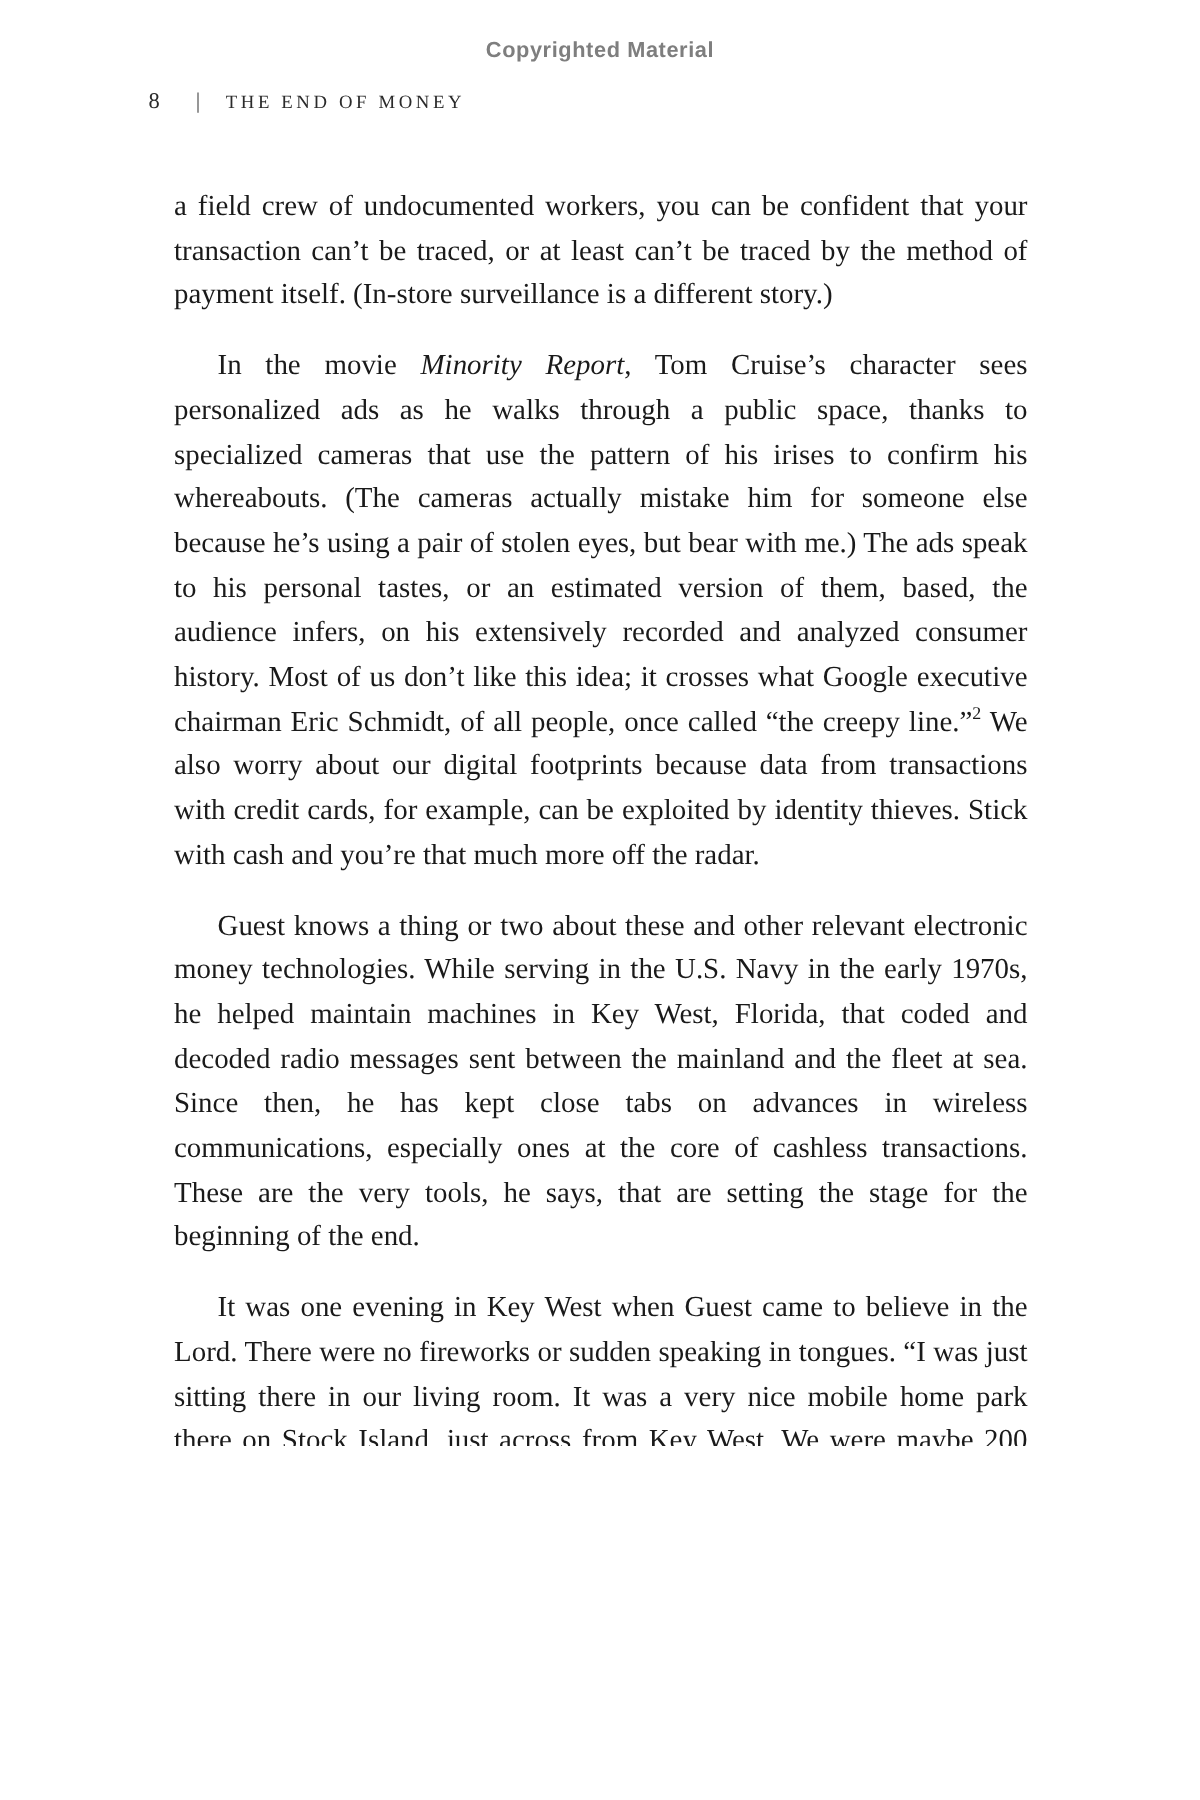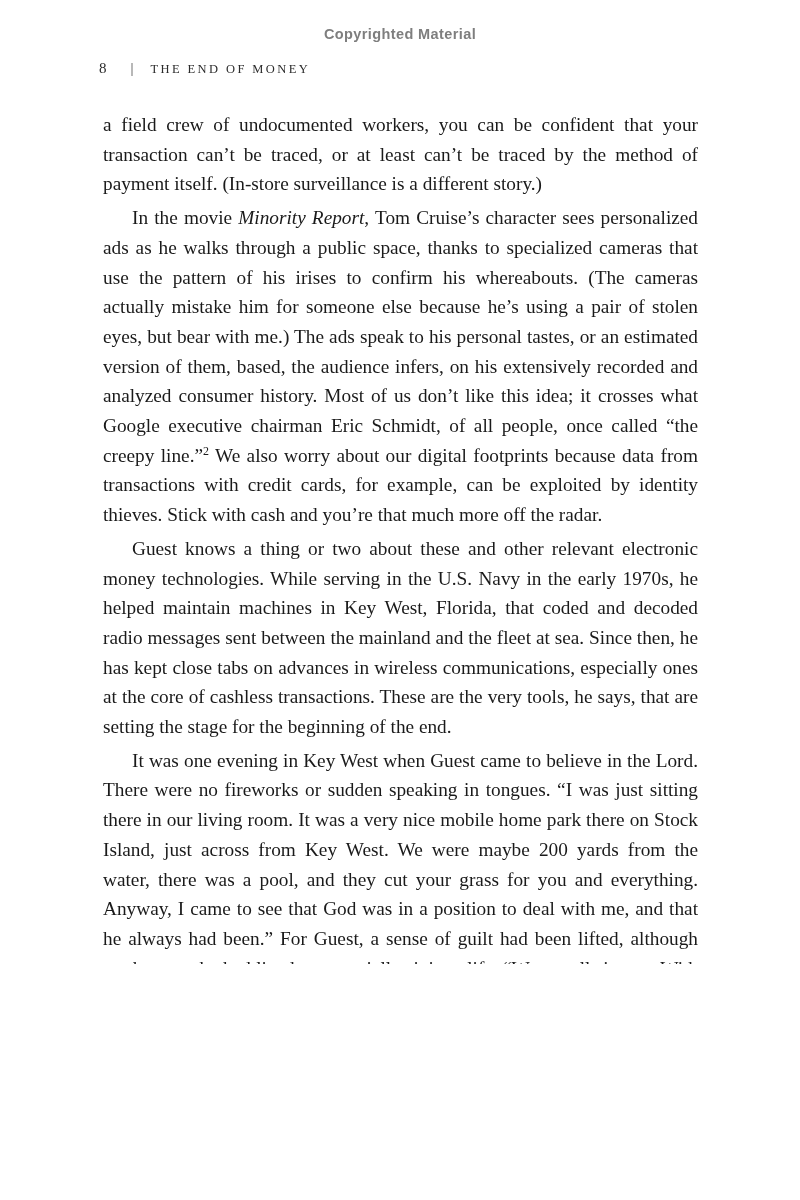--- a/index.html
+++ b/index.html
@@ -51,21 +51,21 @@
   .body-text {
     position: absolute;
     left: 99px;
     top: 106px;
     width: 603px;
     font-size: 19.3px;
     line-height: 29.7px;
     text-align: justify;
     color: #1a1a1a;
   }
-  .body-text p { margin: 4px; padding: 0; }
+  .body-text p { margin: 17px; padding: 0; }
   .body-text p.indent { text-indent: 29px; }
   .body-text i { }
   .body-text sup {
     font-size: 0.62em;
     vertical-align: super;
     line-height: 0;
   }
 </style>
 </head>
 <body>

